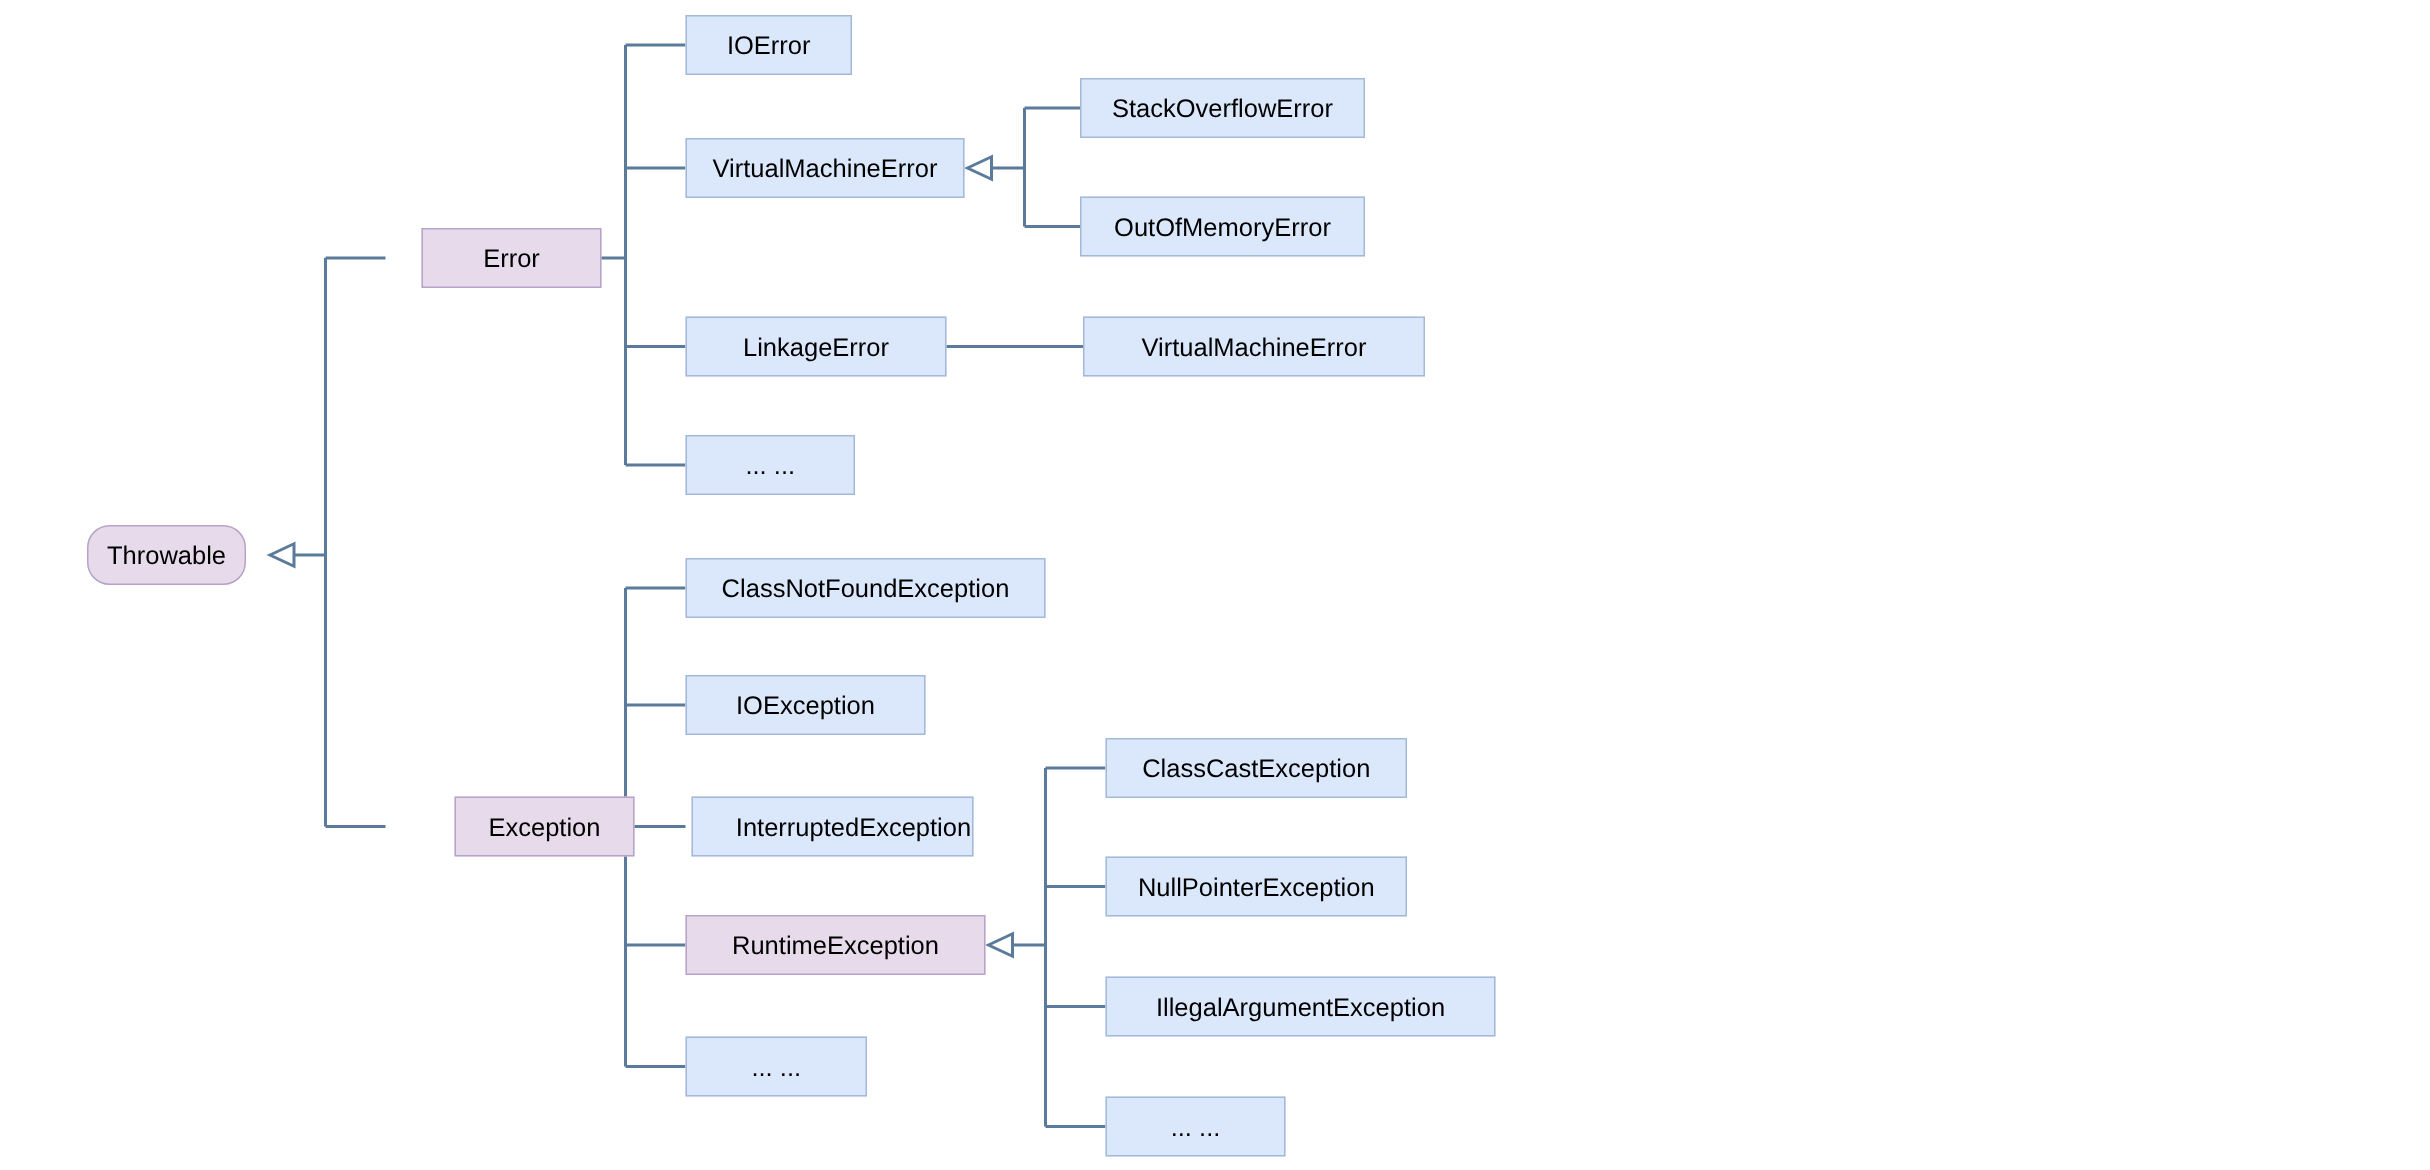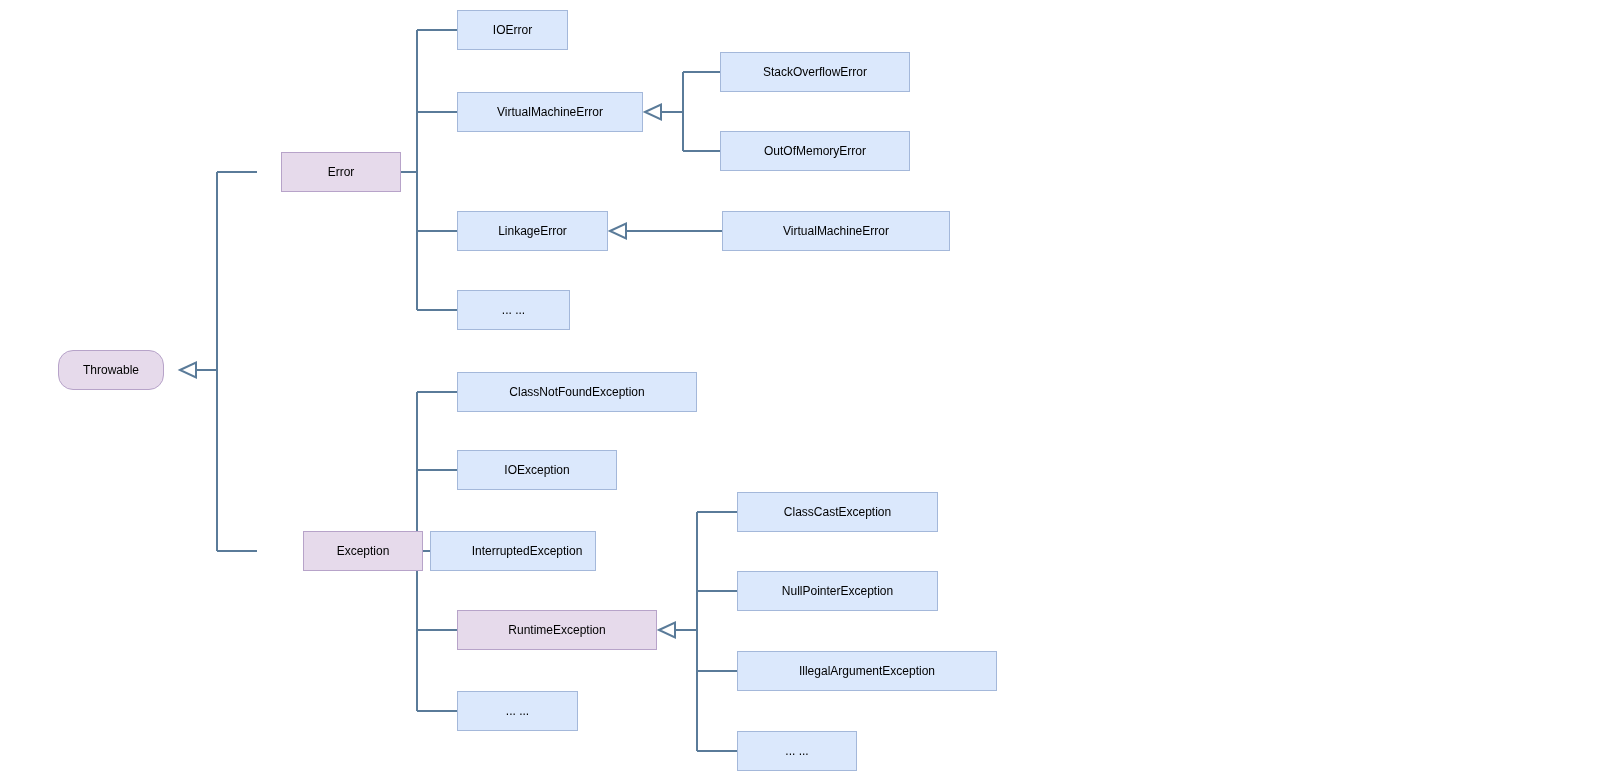--- a/index.html
+++ b/index.html
@@ -21,21 +21,21 @@
     top: 0;
     width: 1620px;
     height: 780px;
   }
   .class-node {
     position: absolute;
     box-sizing: border-box;
     display: flex;
     align-items: center;
     justify-content: center;
-    font-size: 12px;
+    font-size: 17px;
     line-height: 1;
     color: #000000;
     white-space: nowrap;
     border-style: solid;
     border-width: 1.5px;
   }
   .class-node.normal {
     background: var(--blue-fill);
     border-color: var(--blue-stroke);
   }
@@ -94,25 +94,25 @@
       <line x1="697" y1="671" x2="737" y2="671" class="edge-line"></line>
       <line x1="697" y1="751" x2="737" y2="751" class="edge-line"></line>
       <polygon points="659,630 675,622.5 675,637.5" class="edge-arrowhead"></polygon>
     </svg>
   <div id="node-layer">
       <div class="class-node highlight" style="left: 58px; top: 350px; width: 106px; height: 40px; color: rgb(0, 0, 0); border-radius: 15px;">Throwable</div>
       <div class="class-node highlight" style="left: 257px; top: 152px; width: 120px; height: 40px; color: rgb(0, 0, 0); margin-left: 24px;">Error</div>
       <div class="class-node highlight" style="left: 257px; top: 531px; width: 120px; height: 40px; color: rgb(0, 0, 0); margin-left: 46px;">Exception</div>
       <div class="class-node normal" style="left: 457px; top: 10px; width: 111px; height: 40px; color: rgb(0, 0, 0);">IOError</div>
       <div class="class-node normal" style="left: 457px; top: 92px; width: 186px; height: 40px; color: rgb(0, 0, 0);">VirtualMachineError</div>
-      <div class="class-node normal" style="left: 457px; top: 211px; width: 151px; height: 40px; color: rgb(0, 0, 0);">LinkageError</div>
+      <div class="class-node normal" style="left: 457px; top: 211px; width: 174px; height: 40px; color: rgb(0, 0, 0);">LinkageError</div>
       <div class="class-node normal" style="left: 457px; top: 290px; width: 113px; height: 40px; color: rgb(0, 0, 0);">... ...</div>
       <div class="class-node normal" style="left: 457px; top: 372px; width: 240px; height: 40px; color: rgb(0, 0, 0);">ClassNotFoundException</div>
       <div class="class-node normal" style="left: 457px; top: 450px; width: 160px; height: 40px; color: rgb(0, 0, 0);">IOException</div>
-      <div class="class-node normal" style="left: 430px; top: 531px; width: 166px; height: 40px; color: rgb(0, 0, 0); padding-left: 28px;">InterruptedException</div>
+      <div class="class-node normal" style="left: 461px; top: 531px; width: 188px; height: 40px; color: rgb(0, 0, 0); padding-left: 28px;">InterruptedException</div>
       <div class="class-node highlight" style="left: 457px; top: 610px; width: 200px; height: 40px; color: rgb(0, 0, 0);">RuntimeException</div>
       <div class="class-node normal" style="left: 457px; top: 691px; width: 121px; height: 40px; color: rgb(0, 0, 0);">... ...</div>
       <div class="class-node normal" style="left: 720px; top: 52px; width: 190px; height: 40px; color: rgb(0, 0, 0);">StackOverflowError</div>
       <div class="class-node normal" style="left: 720px; top: 131px; width: 190px; height: 40px; color: rgb(0, 0, 0);">OutOfMemoryError</div>
       <div class="class-node normal" style="left: 722px; top: 211px; width: 228px; height: 40px; color: rgb(0, 0, 0);">VirtualMachineError</div>
       <div class="class-node normal" style="left: 737px; top: 492px; width: 201px; height: 40px; color: rgb(0, 0, 0); text-align: center;">ClassCastException</div>
       <div class="class-node normal" style="left: 737px; top: 571px; width: 201px; height: 40px; color: rgb(0, 0, 0);">NullPointerException</div>
       <div class="class-node normal" style="left: 737px; top: 651px; width: 260px; height: 40px; color: rgb(0, 0, 0);">IllegalArgumentException</div>
       <div class="class-node normal" style="left: 737px; top: 731px; width: 120px; height: 40px; color: rgb(0, 0, 0);">... ...</div>
     </div>

